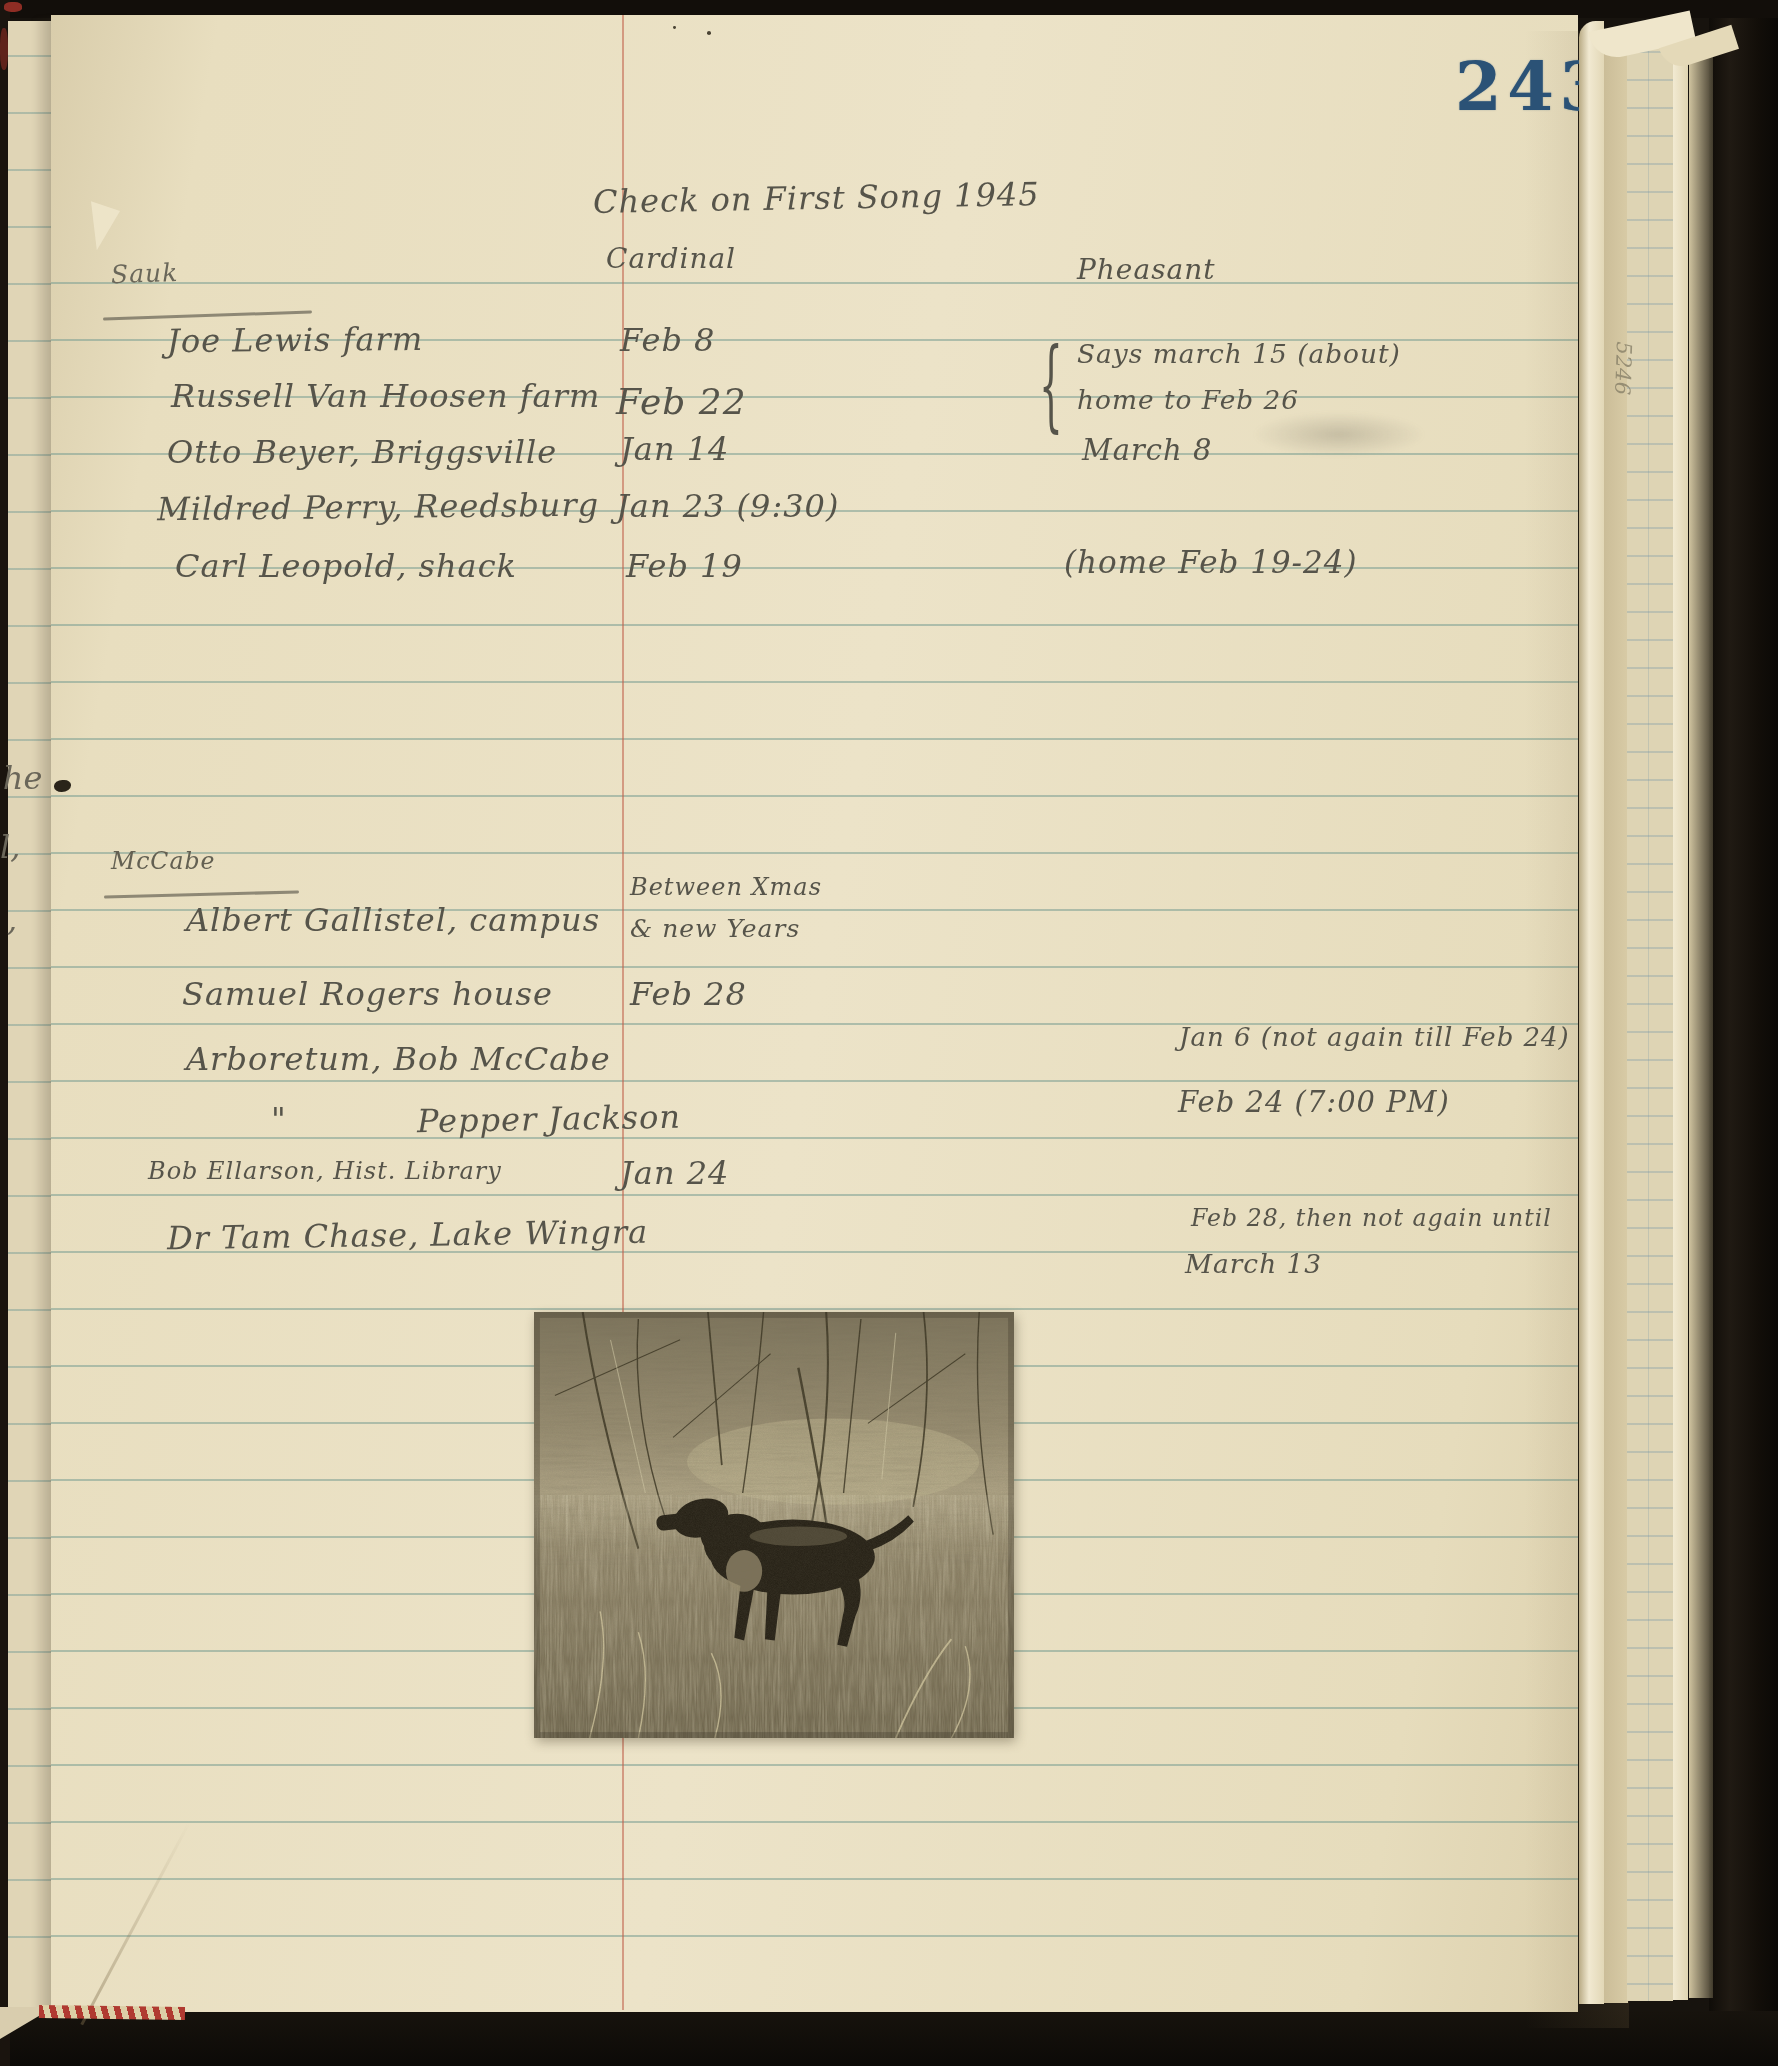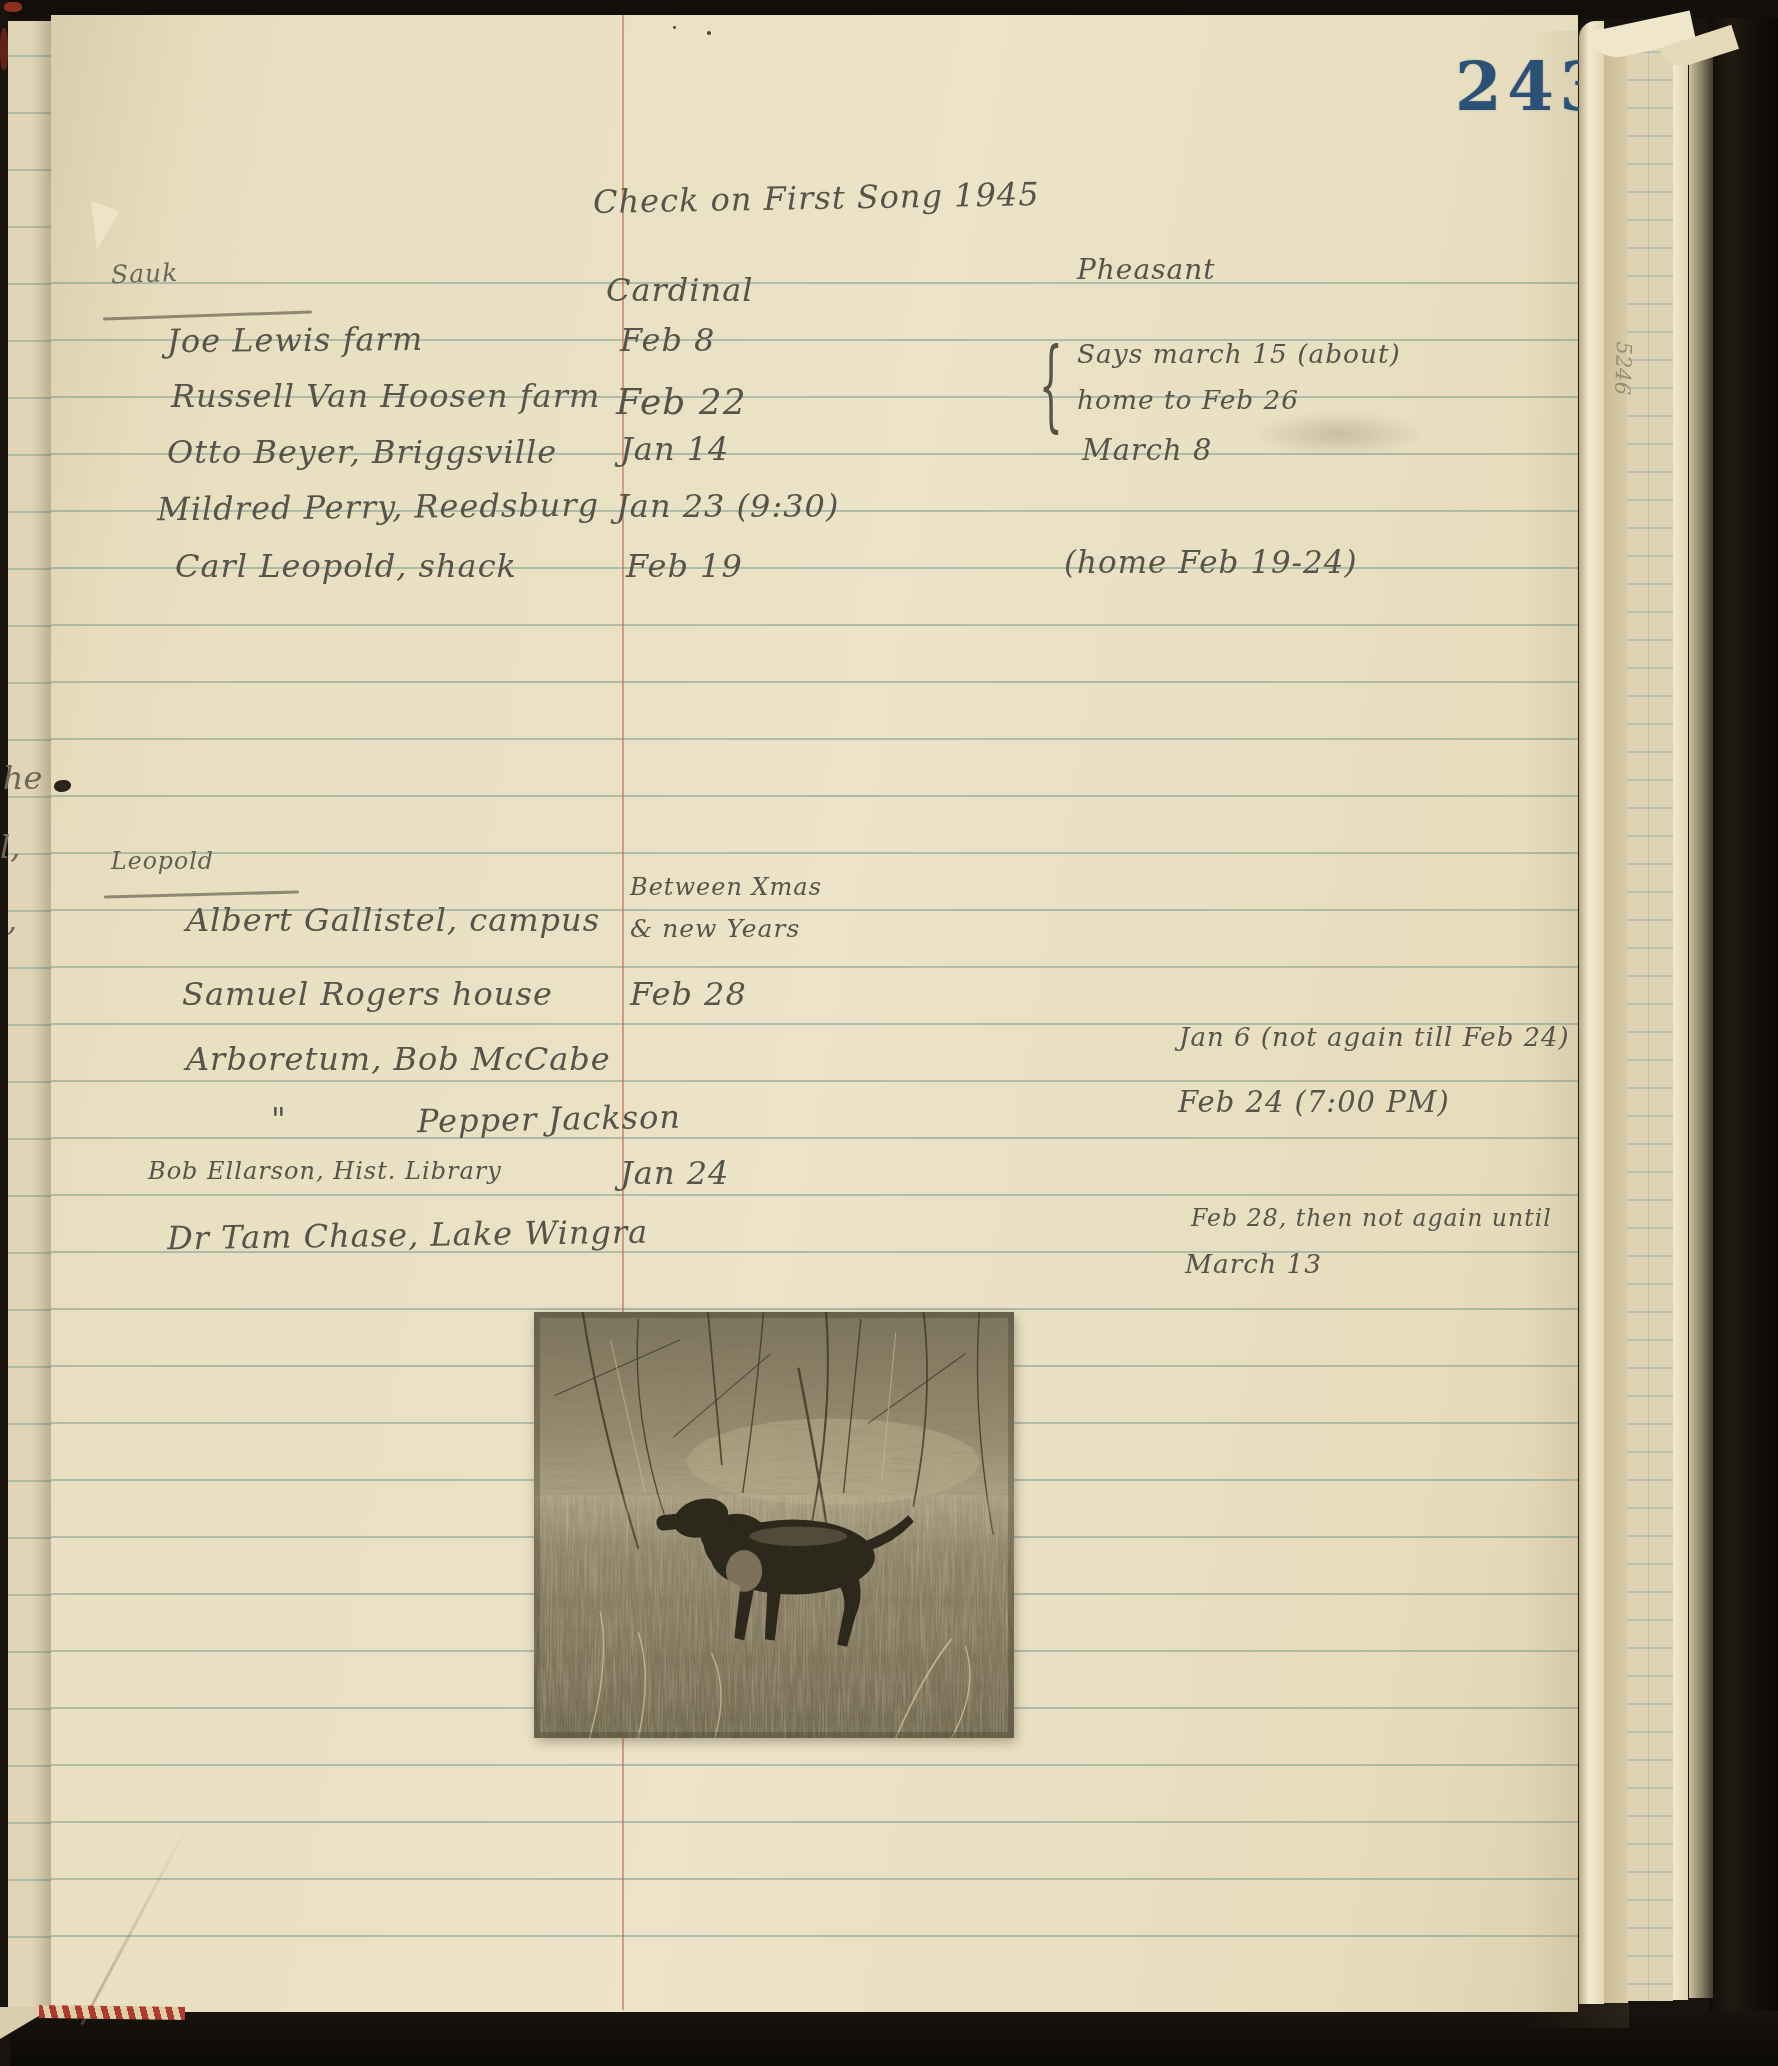--- a/index.html
+++ b/index.html
@@ -103,21 +103,21 @@
   <div class="blob" style="left:54px;top:780px;width:16.7px;height:11.8px;"></div>
   <div class="speck" style="left:707px;top:31px;width:4.2px;height:3.5px;"></div>
   <div class="speck" style="left:673px;top:26.4px;width:2.8px;height:2.8px;"></div>
 
   <div class="pageno">243</div>
 
   <div class="hw" style="left:593px;top:179px;font-size:32px;transform:rotate(-1deg);">Check on First Song 1945</div>
 
   <div class="hw" style="left:111px;top:259px;font-size:25px;color:#6a675a;transform:rotate(-2deg);">Sauk</div>
   <div class="underbar" style="left:103px;top:314px;width:209px;transform:rotate(-2deg);"></div>
-  <div class="hw" style="left:606px;top:271px;font-size:32px;">Cardinal</div>
+  <div class="hw" style="left:606px;top:242px;font-size:28px;">Cardinal</div>
   <div class="hw" style="left:1077px;top:253px;font-size:28px;">Pheasant</div>
 
   <div class="hw" style="left:167px;top:321px;font-size:32px;transform:rotate(-.5deg);">Joe Lewis farm</div>
   <div class="hw" style="left:620px;top:321px;font-size:32px;">Feb 8</div>
 
   <div class="hw" style="left:171px;top:377px;font-size:32px;">Russell Van Hoosen farm</div>
   <div class="hw" style="left:616px;top:381px;font-size:36px;">Feb 22</div>
   <div class="brace" style="left:1039px;top:327px;font-size:50px;">{</div>
   <div class="hw" style="left:1077px;top:338px;font-size:26.4px;">Says march 15 (about)</div>
   <div class="hw" style="left:1077px;top:384px;font-size:26.4px;">home to Feb 26</div>
@@ -127,21 +127,21 @@
   <div class="hw" style="left:1082px;top:433px;font-size:29px;">March 8</div>
   <div class="smudge" style="left:1252px;top:412px;width:174px;height:45px;"></div>
 
   <div class="hw" style="left:157px;top:488px;font-size:32px;transform:rotate(-.6deg);">Mildred Perry, Reedsburg</div>
   <div class="hw" style="left:616px;top:487px;font-size:32px;">Jan 23 (9:30)</div>
 
   <div class="hw" style="left:175px;top:547px;font-size:32px;">Carl Leopold, shack</div>
   <div class="hw" style="left:626px;top:547px;font-size:32px;">Feb 19</div>
   <div class="hw" style="left:1064px;top:544px;font-size:31px;">(home Feb 19-24)</div>
 
-  <div class="hw" style="left:111px;top:847px;font-size:23.6px;color:#636052;">Leopold</div>
+  <div class="hw" style="left:111px;top:847px;font-size:23.6px;color:#636052;">McCabe</div>
   <div class="underbar" style="left:104px;top:893px;width:195px;transform:rotate(-1.5deg);"></div>
 
   <div class="hw" style="left:186px;top:901px;font-size:32px;">Albert Gallistel, campus</div>
   <div class="hw" style="left:630px;top:873px;font-size:24px;">Between Xmas</div>
   <div class="hw" style="left:630px;top:914px;font-size:25px;">&amp; new Years</div>
 
   <div class="hw" style="left:182px;top:975px;font-size:32px;">Samuel Rogers house</div>
   <div class="hw" style="left:630px;top:975px;font-size:32px;">Feb 28</div>
 
   <div class="hw" style="left:170px;top:1040px;font-size:32px;margin-left:16px;">Arboretum, Bob McCabe</div>

